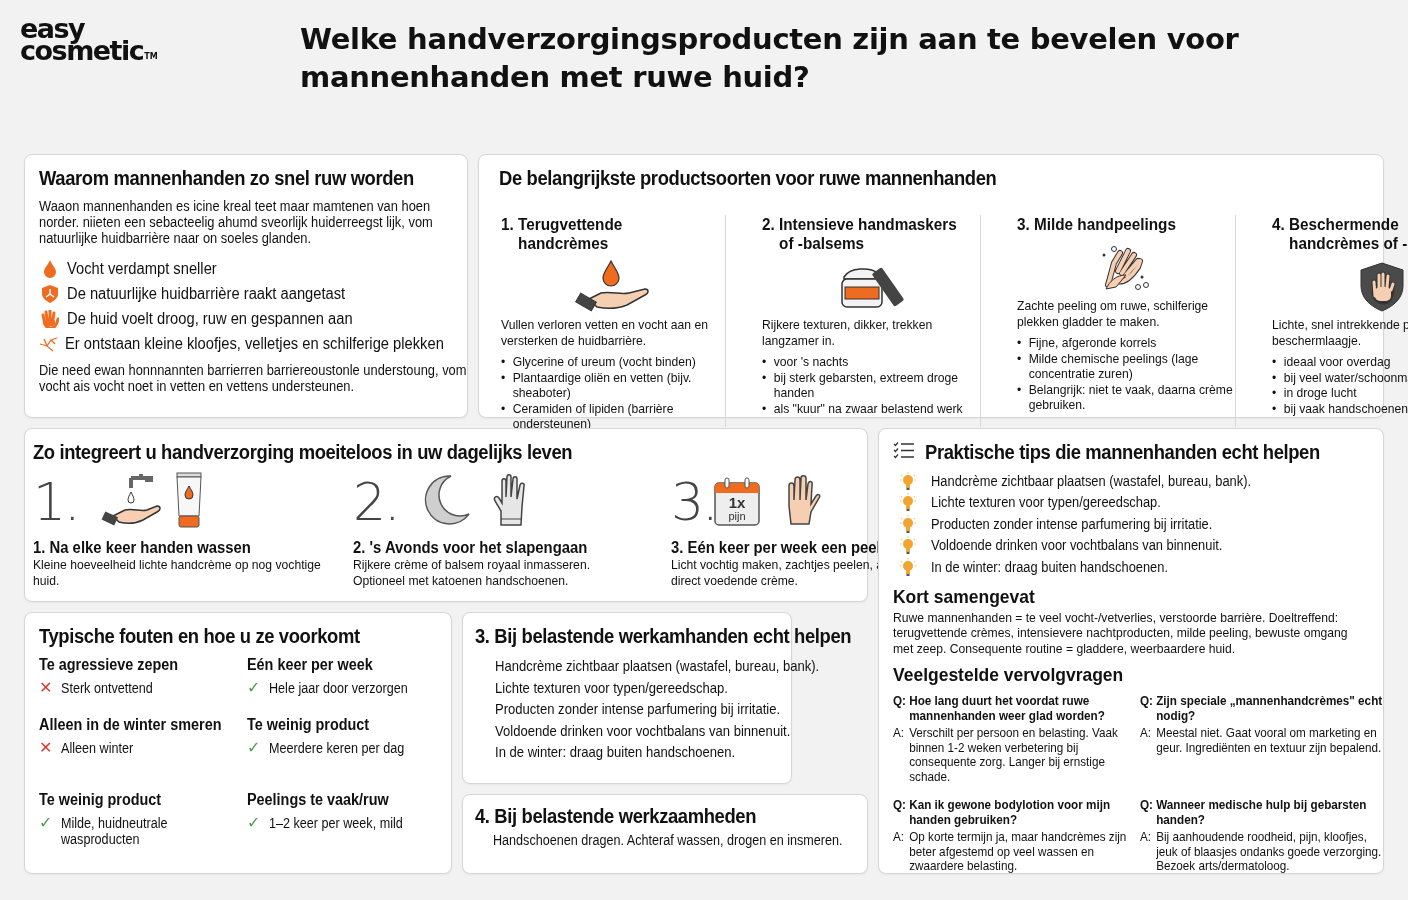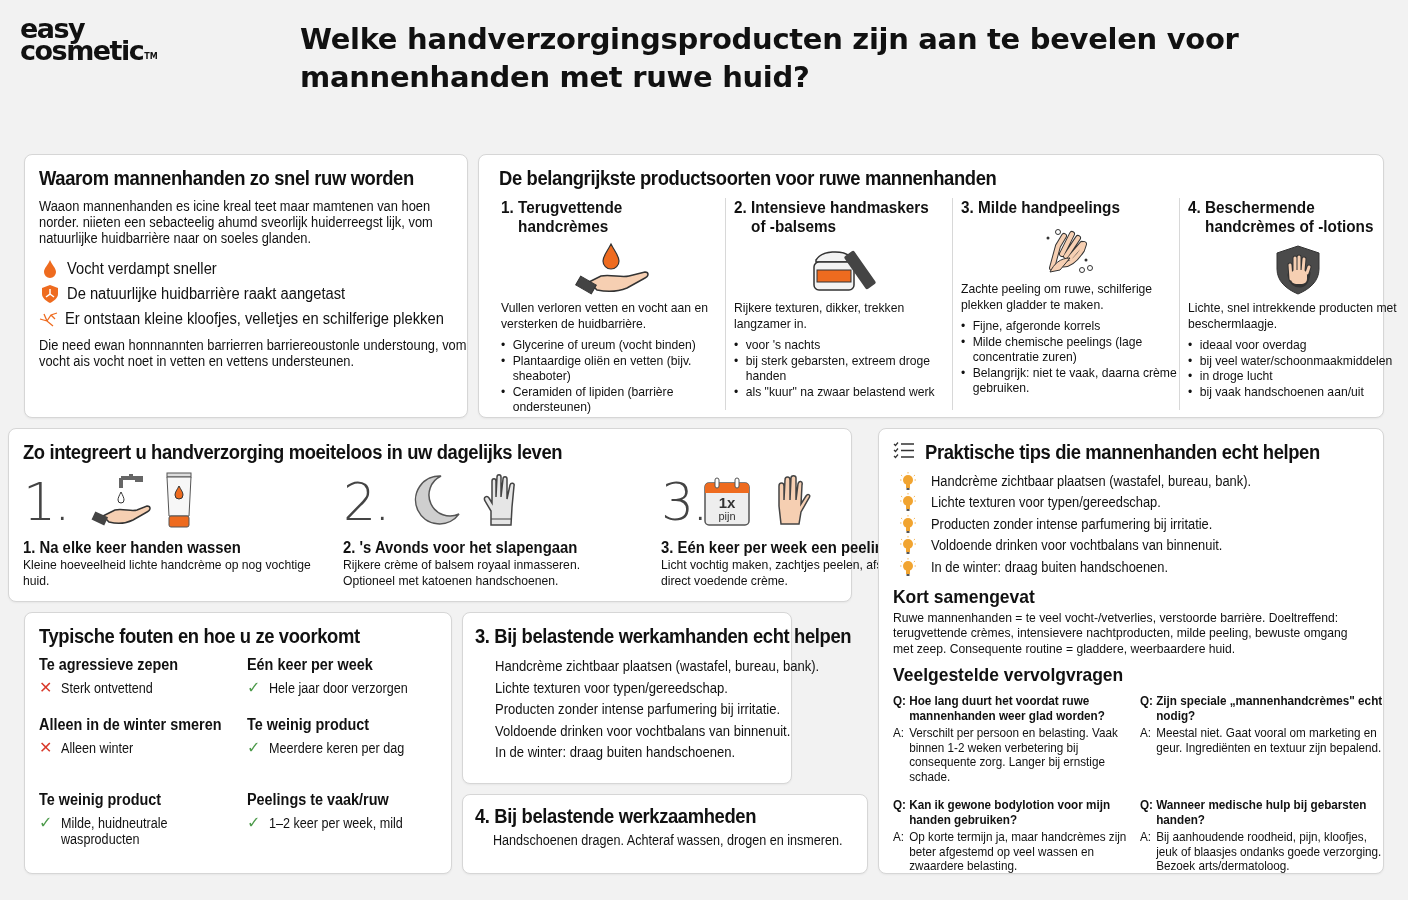--- a/index.html
+++ b/index.html
@@ -39,34 +39,34 @@
   #c1 { left: 24px; top: 154px; width: 444px; height: 264px; padding: 12px 14px; }
   #c1 .intro { margin-top: 8px; font-size: 14px; line-height: 16px; transform: scaleX(0.92); transform-origin: left; width: 470px; }
   #c1 .reasons { margin-top: 10px; list-style: none; }
   #c1 .reasons li { display: flex; align-items: center; height: 25px; font-size: 16px; }
   #c1 .reasons li .ic { width: 22px; height: 20px; margin-right: 6px; display: flex; align-items: center; justify-content: center; }
   #c1 .reasons li span.lbl { transform: scaleX(0.92); transform-origin: left; white-space: nowrap; }
   #c1 .outro { margin-top: 6px; font-size: 14px; line-height: 16px; transform: scaleX(0.92); transform-origin: left; width: 470px; }
 
   
   #c2 { left: 478px; top: 154px; width: 906px; height: 264px; padding: 12px 20px; }
-  #c2 .cols { display: flex; margin-top: 8px; }
+  #c2 .cols { display: flex; margin-top: 25px; gap: 28px; }
   #c2 .col { width: 227px; padding: 0 0 0 2px; border-right: 1px solid #d8d8d8; height: 212px; position: relative; }
   #c2 .col:last-child { border-right: none; }
   #c2 .col + .col { padding-left: 8px; }
   #c2 .col h3 { font-size: 17px; font-weight: bold; line-height: 19px; transform: scaleX(0.9); transform-origin: left; white-space: nowrap; }
   #c2 .col h3 .l2 { display: block; padding-left: 19px; }
   #c2 .col .iconwrap { height: 60px; display: flex; align-items: center; justify-content: center; margin-top: 4px; }
   #c2 .col .desc { font-size: 13.5px; line-height: 15.5px; transform: scaleX(0.9); transform-origin: left; width: 250px; }
   #c2 .col ul { list-style: none; margin-top: 6px; font-size: 13.5px; line-height: 15.5px; transform: scaleX(0.9); transform-origin: left; width: 250px; }
   #c2 .col ul li { padding-left: 13px; position: relative; }
   #c2 .col ul li:before { content: "•"; position: absolute; left: 0; }
 
   
-  #c3 { left: 8px; top: 428px; width: 844px; height: 174px; padding: 12px 14px; }
+  #c3 { left: 24px; top: 428px; width: 844px; height: 174px; padding: 12px 8px; }
   #c3 .steps { display: flex; margin-top: 6px; }
   #c3 .step { width: 320px; }
   #c3 .step:nth-child(2) { width: 318px; }
   #c3 .step .vis { display: flex; align-items: center; height: 64px; }
   #c3 .step .num { font-family: "DejaVu Sans", sans-serif; font-size: 52px; font-weight: 300; color: #444; letter-spacing: -2px; width: 68px; line-height: 60px; }
   #c3 .step h4 { font-size: 16.5px; font-weight: bold; margin-top: 4px; transform: scaleX(0.9); transform-origin: left; white-space: nowrap; }
   #c3 .step p { font-size: 13.5px; line-height: 15.5px; transform: scaleX(0.9); transform-origin: left; width: 320px; }
 
   
   #c4 { left: 878px; top: 428px; width: 506px; height: 446px; padding: 12px 14px; }
@@ -129,20 +129,29 @@
       <span class="ic">
         <svg width="16" height="18" viewBox="0 0 16 18">
             <path d="M8 0 L16 3 L16 9 C16 13 12 16 8 18 C4 16 0 13 0 9 L0 3Z" fill="#ee6b1f"></path>
             <path d="M8 4 L8 9 L4 12 M8 9 L12 12" stroke="#fff" stroke-width="1.5" fill="none"></path>
           </svg>
       </span>
       <span class="lbl">De natuurlijke huidbarrière raakt aangetast</span>
     </li>
     <li>
       <span class="ic">
+        <svg width="18" height="18" viewBox="0 0 18 18">
+            <path d="M3 10 L2 5 M6 9 L5 2 M9 9 L9 1 M12 9 L13 3 M3 10 C3 15 6 18 10 18 C14 18 16 14 17 9" stroke="#ee6b1f" stroke-width="3" stroke-linecap="round" fill="none"></path>
+            <rect x="4" y="9" width="10" height="7" rx="3" fill="#ee6b1f"></rect>
+          </svg>
+      </span>
+      <span class="lbl">De huid voelt droog, ruw en gespannen aan</span>
+    </li>
+    <li>
+      <span class="ic">
         <svg width="20" height="16" viewBox="0 0 20 16">
             <path d="M1 8 L8 10 L14 15 M8 10 L12 4 L18 2 M12 4 L16 8 M5 3 L8 10" stroke="#ee6b1f" stroke-width="1.3" fill="none"></path>
           </svg>
       </span>
       <span class="lbl">Er ontstaan kleine kloofjes, velletjes en schilferige plekken</span>
     </li>
   </ul>
   <p class="outro">Die need ewan honnnannten barrierren barriereoustonle understoung, vom vocht ais vocht noet in vetten en vettens understeunen.</p>
 </section>
 

